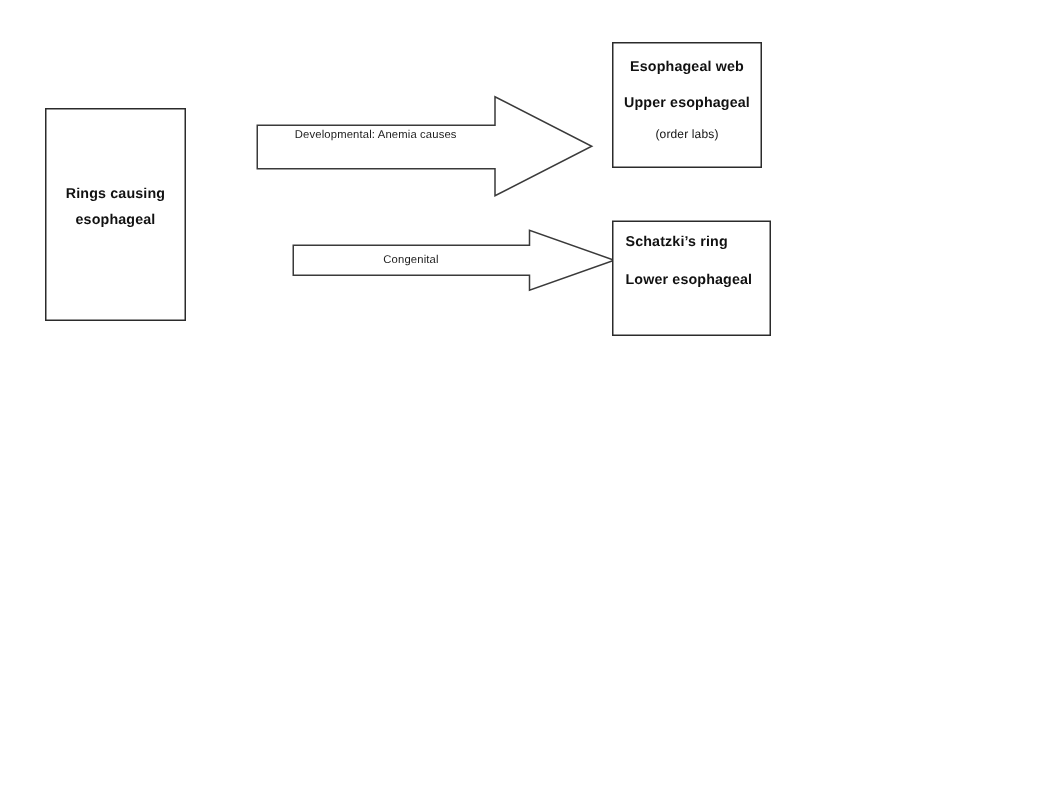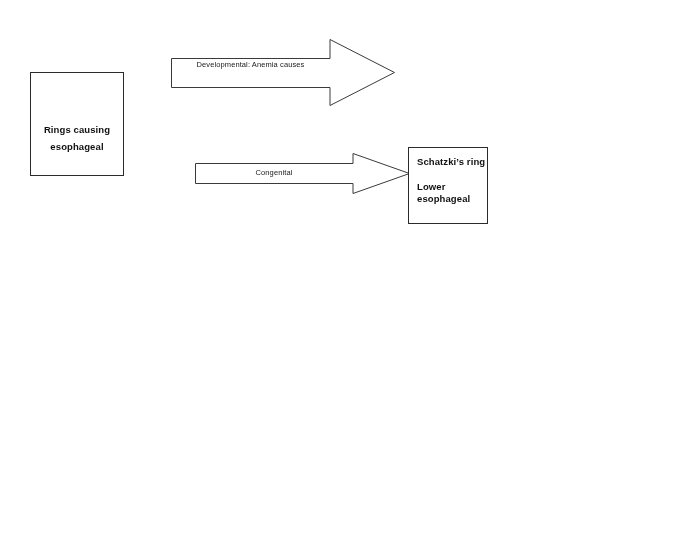--- a/index.html
+++ b/index.html
@@ -38,41 +38,41 @@
   }
   .box-text.center { text-align: center; }
   .box-text.left   { text-align: left; padding-left: 8px; }
   .box-text.small  { font-weight: normal; font-size: 8px; }
 
   
   #source-box {
     left: 30px;
     top: 72px;
     width: 94px;
-    height: 104px;
+    height: 142px;
   }
   #source-line-1 { top: 51px; }
   #source-line-2 { top: 68px; }
 
   
   #web-box {
     left: 408px;
     top: 28px;
     width: 100px;
     height: 84px;
   }
   #web-line-1 { top: 10px; }
   #web-line-2 { top: 34px; }
   #web-line-3 { top: 55px; }
 
   
   #ring-box {
     left: 408px;
     top: 147px;
-    width: 80px;
+    width: 106px;
     height: 77px;
   }
   #ring-line-1 { top: 8px; }
   #ring-line-2 { top: 33px; }
 
   
   .arrow-wrap {
     position: absolute;
   }
   .arrow-wrap svg {
@@ -87,21 +87,21 @@
   .arrow-label {
     position: absolute;
     text-align: center;
     font-size: 7.5px;
     font-weight: normal;
     color: #1a1a1a;
     letter-spacing: 0.1px;
     white-space: nowrap;
   }
 
-  #arrow-top { left: 171px; top: 39px; }
+  #arrow-top { left: 171px; top: 64px; }
   #arrow-top-label {
     left: 0px;
     top: 21px;
     width: 159px;
   }
 
   #arrow-bottom { left: 171px; top: 153px; margin-left: 24px; }
   #arrow-bottom-label {
     left: 0px;
     top: 15px;
@@ -125,19 +125,24 @@
     <div class="arrow-label" id="arrow-top-label">Developmental: Anemia causes</div>
   </div>
 
   <div class="arrow-wrap" id="arrow-bottom">
     <svg width="215" height="41" viewBox="0 0 215 41">
       <polygon class="arrow-shape" points="0.5,10.5 158,10.5 158,0.5 214.5,20.5 158,40.5 158,30.5 0.5,30.5"></polygon>
     </svg>
     <div class="arrow-label" id="arrow-bottom-label">Congenital</div>
   </div>
 
+  <div class="box" id="web-box">
+    <div class="box-text center" id="web-line-1">Esophageal web</div>
+    <div class="box-text center" id="web-line-2">Upper esophageal</div>
+    <div class="box-text center small" id="web-line-3">(order labs)</div>
+  </div>
 
   <div class="box" id="ring-box">
     <div class="box-text left" id="ring-line-1">Schatzki’s ring</div>
     <div class="box-text left" id="ring-line-2">Lower esophageal</div>
   </div>
 
 </div>
 
 </body></html>

